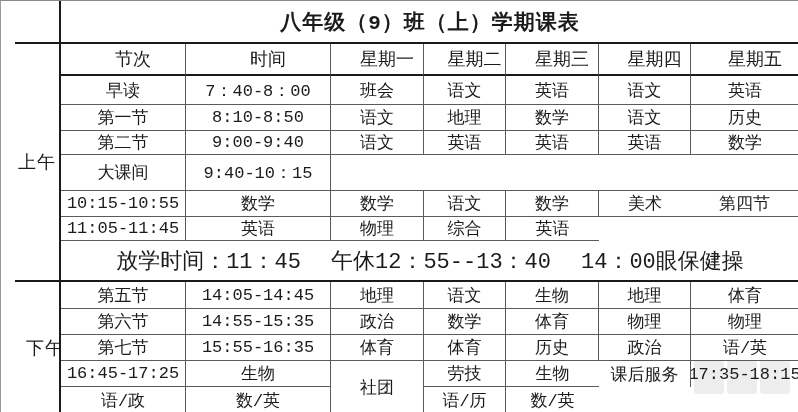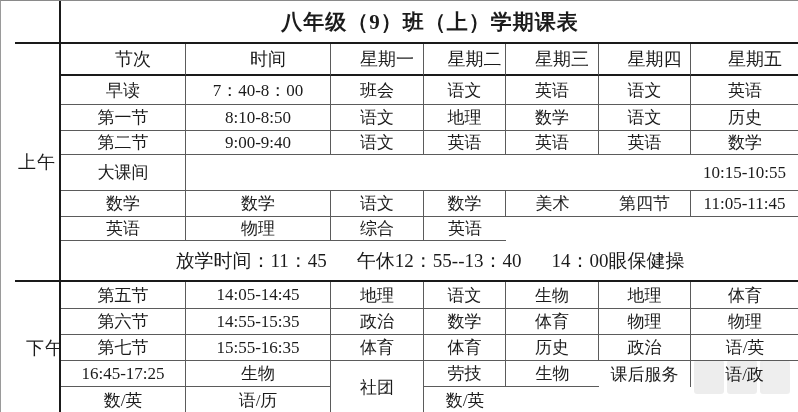--- a/index.html
+++ b/index.html
@@ -1,18 +1,18 @@
 <!DOCTYPE html>
 <html><head>
 <meta charset="utf-8">
 <style>
   html,body{margin:0;padding:0;background:#ffffff;}
   .sheet{
     position:relative;width:798px;height:412px;background:#ffffff;
-    font-family:Liberation Serif, serif;color:#1b1b1b;
+    font-family:Liberation Mono, monospace;color:#1b1b1b;
     overflow:hidden;
   }
   .watermark{
     position:absolute;left:694px;top:360px;width:96px;height:34px;
     display:flex;gap:3px;opacity:.45;z-index:0;
   }
   .wm-block{flex:1;background:#d9d9d9;border-radius:3px;}
   .grid{
     position:relative;z-index:1;
     display:grid;width:798px;height:412px;
@@ -31,21 +31,21 @@
   .thick-r{border-right:2px solid #1a1a1a;margin-left:14px;}
   .thick-b{border-bottom:2px solid #1a1a1a;}
   .title{font-size:21px;font-weight:bold;letter-spacing:1px;}
   .hdr{font-size:18px;padding-left:20px;}
   .group{font-size:18px;letter-spacing:1px;}
   .colspan7{grid-column:span 7;}
   .colspan5{grid-column:span 5;}
   .rowspan8{grid-row:span 8;}
   .rowspan5{grid-row:span 5;padding-left:16px;}
   .rowspan2{grid-row:span 2;}
-  .notice{gap:30px;font-size:19px;}
+  .notice{gap:30px;font-size:22px;}
 </style>
 </head>
 <body>
 
 <div class="sheet">
 
   <div class="watermark">
     <div class="wm-block"></div>
     <div class="wm-block"></div>
     <div class="wm-block"></div>
@@ -84,20 +84,21 @@
 
     <div class="cell">第二节</div>
     <div class="cell">9:00-9:40</div>
     <div class="cell">语文</div>
     <div class="cell">英语</div>
     <div class="cell">英语</div>
     <div class="cell">英语</div>
     <div class="cell no-r">数学</div>
 
     <div class="cell">大课间</div>
+    <div class="cell">9:40-10：15</div>
     <div class="cell no-r colspan5"></div>
 
     <div class="cell">10:15-10:55</div>
     <div class="cell">数学</div>
     <div class="cell">数学</div>
     <div class="cell">语文</div>
     <div class="cell">数学</div>
     <div class="cell no-r">美术</div>
 
     <div class="cell">第四节</div>
@@ -139,19 +140,20 @@
     <div class="cell">政治</div>
     <div class="cell no-r">语/英</div>
 
     <div class="cell">16:45-17:25</div>
     <div class="cell">生物</div>
     <div class="cell no-b rowspan2">社团</div>
     <div class="cell">劳技</div>
     <div class="cell no-r">生物</div>
 
     <div class="cell no-b">课后服务</div>
+    <div class="cell no-b">17:35-18:15</div>
     <div class="cell no-b">语/政</div>
     <div class="cell no-b">数/英</div>
     <div class="cell no-b">语/历</div>
     <div class="cell no-b no-r">数/英</div>
 
   </div>
 </div>
 
 </body></html>

